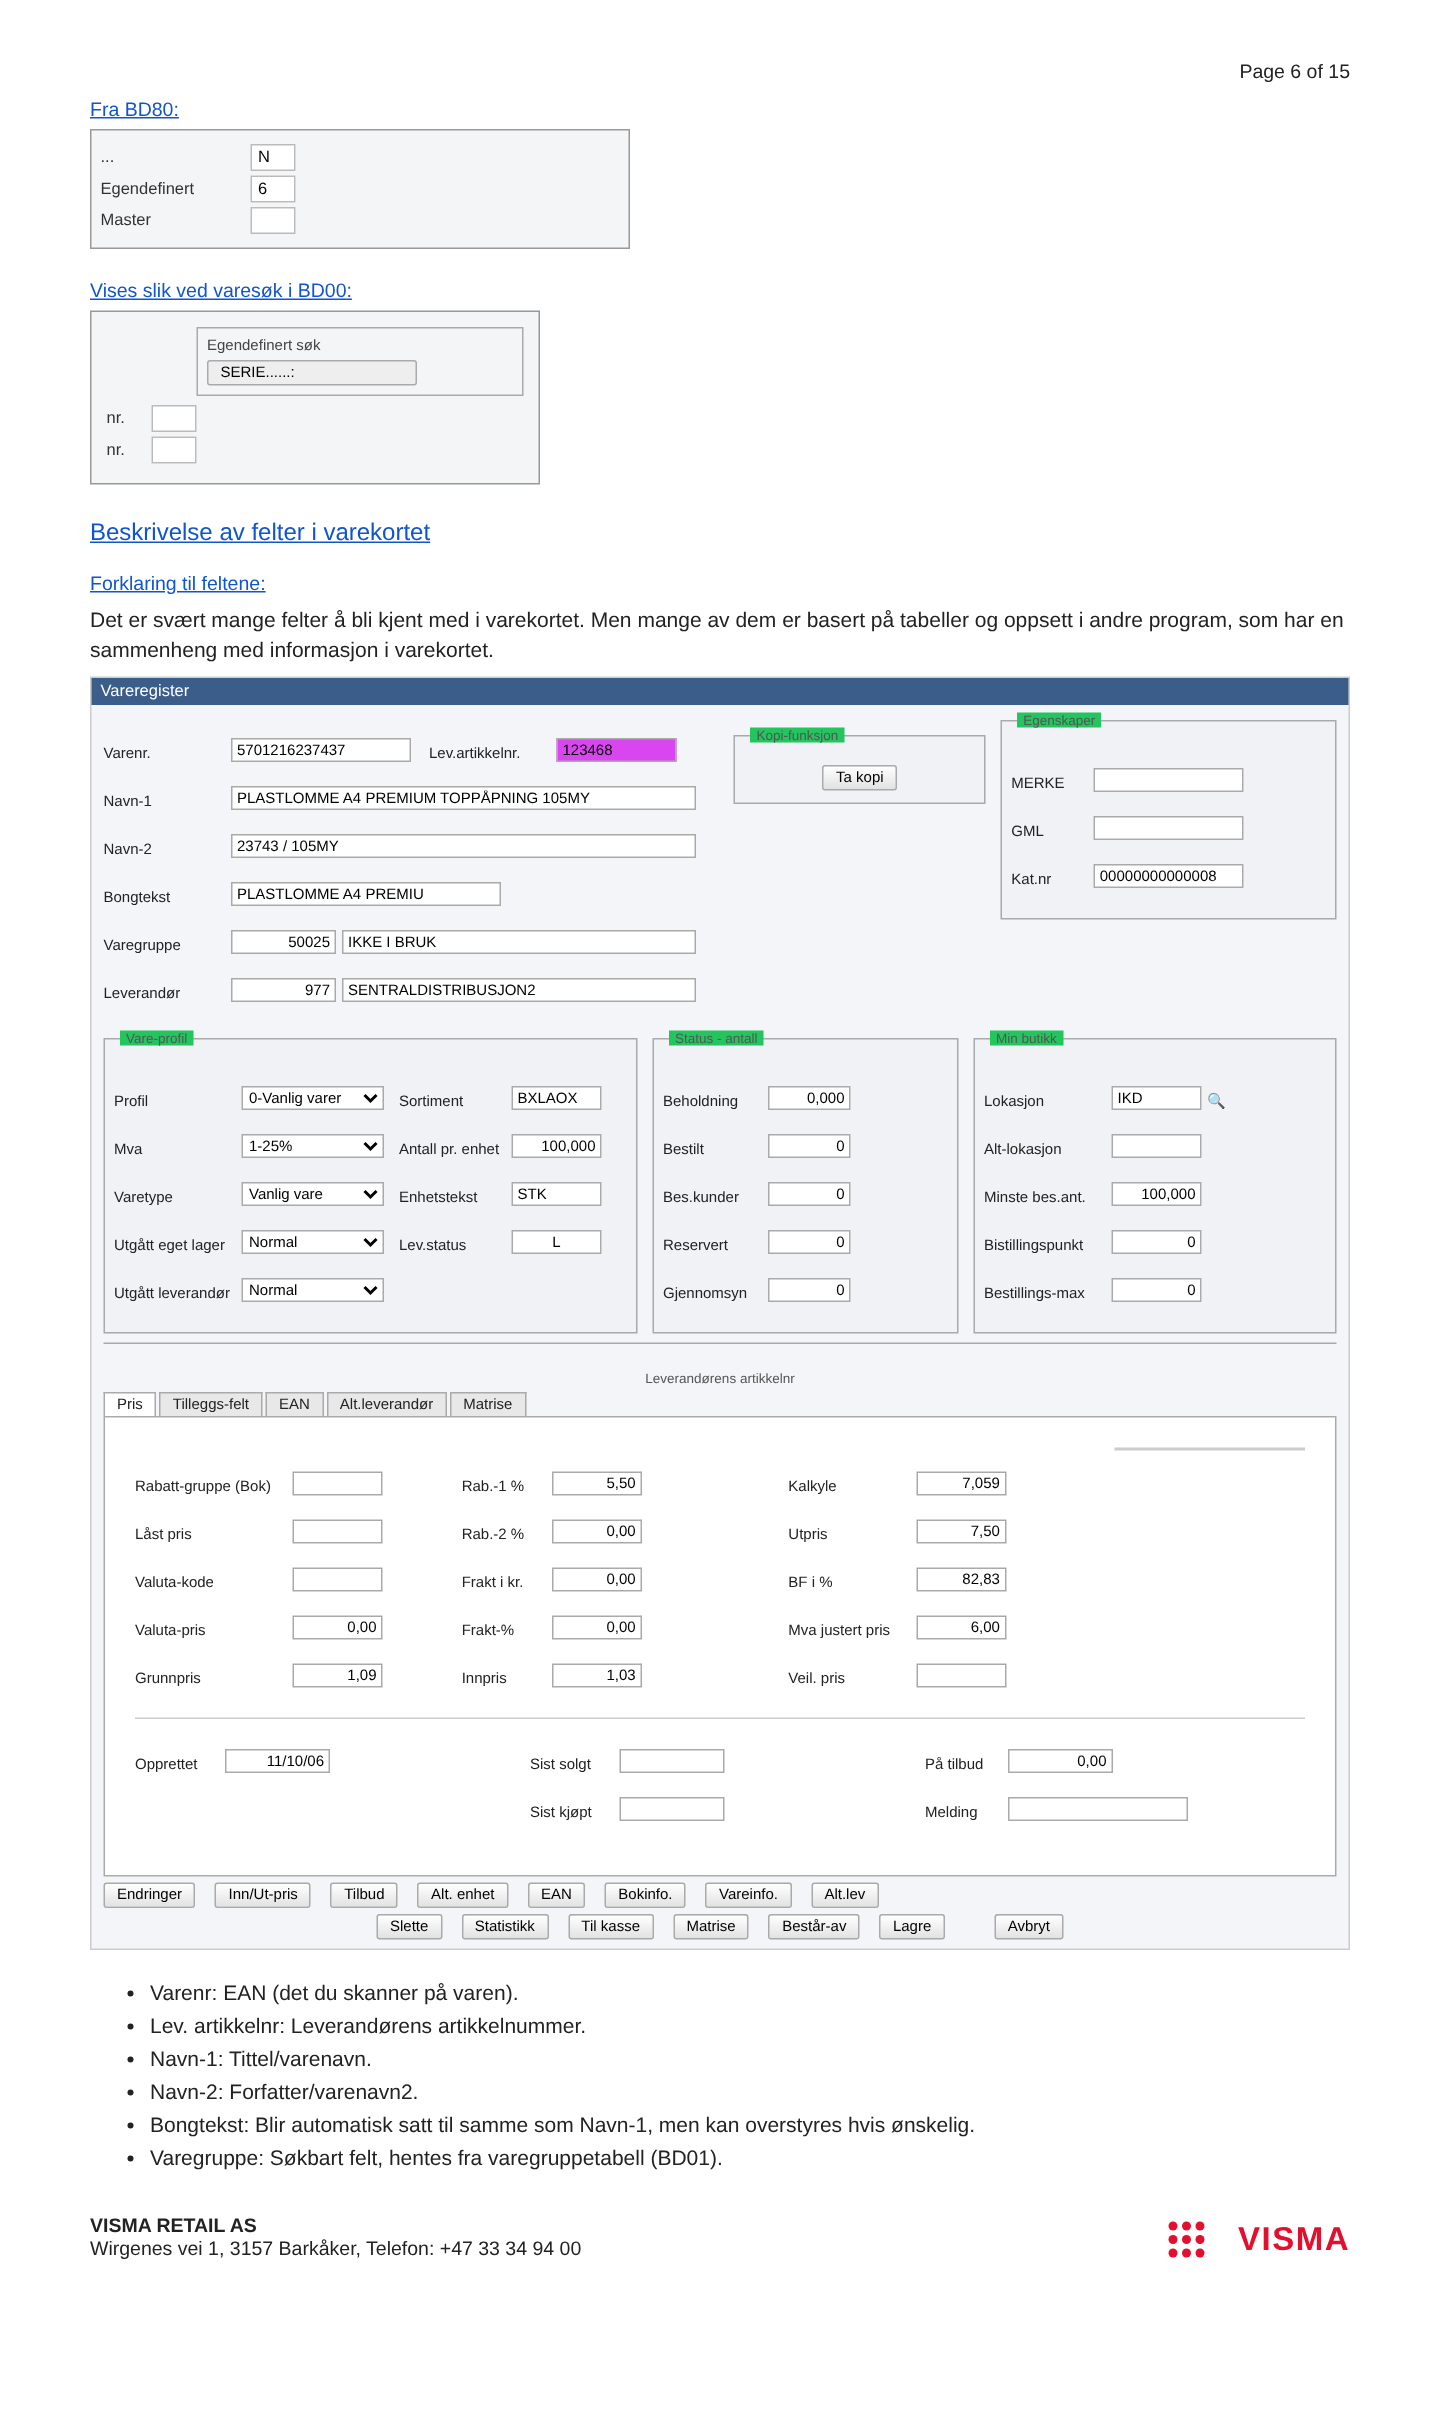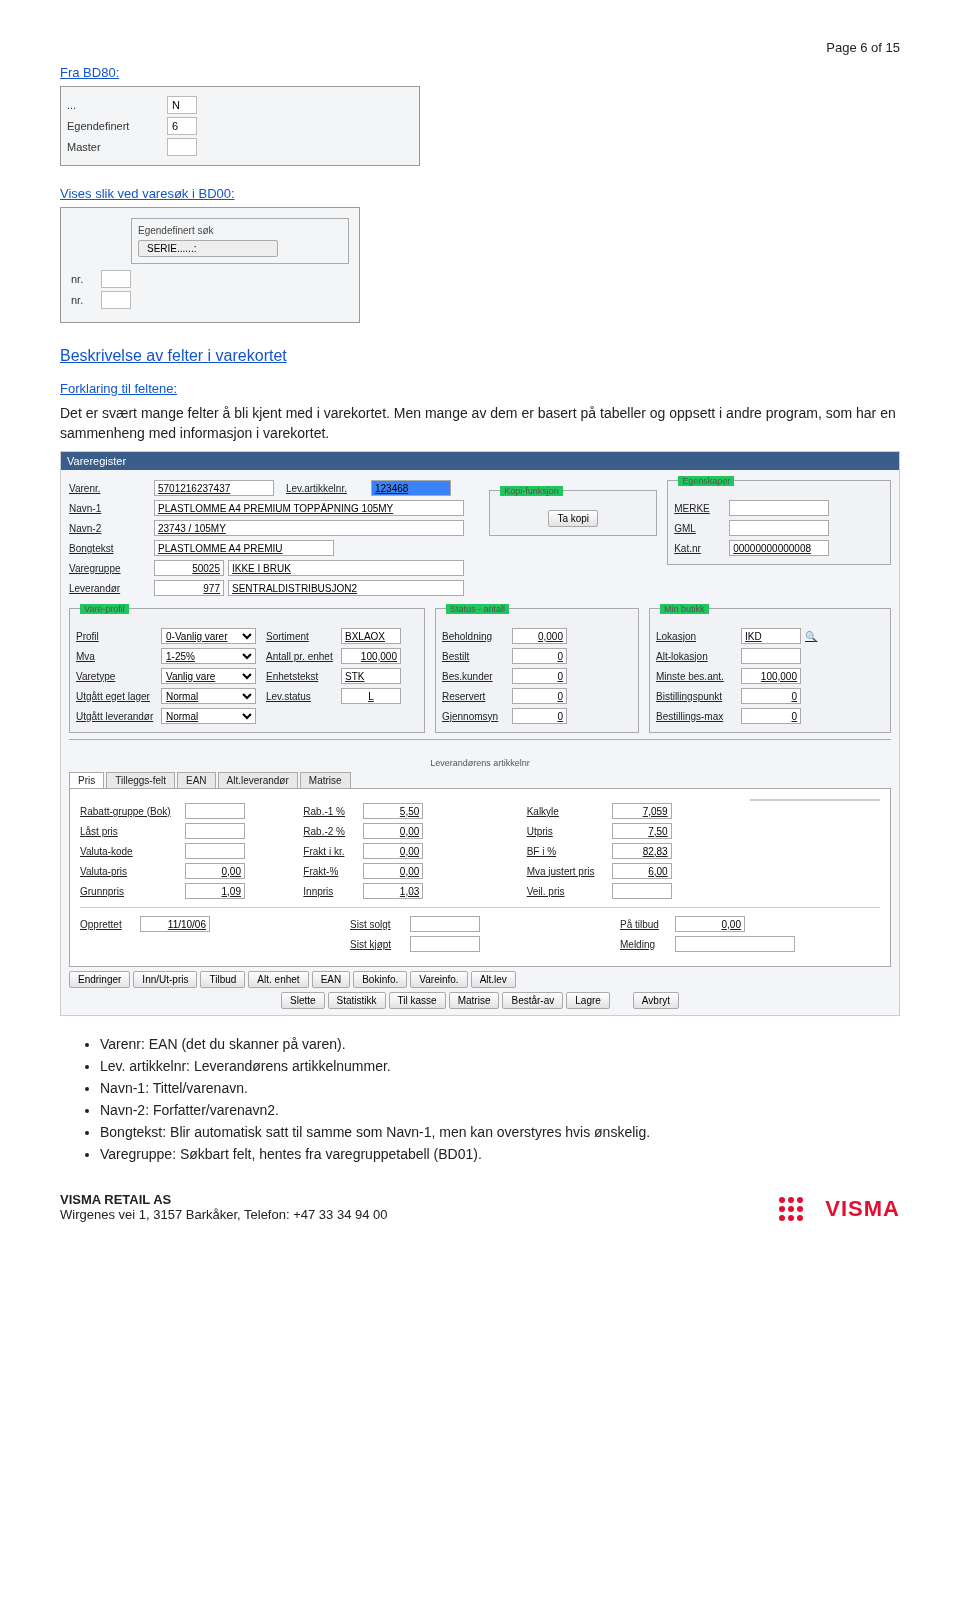--- a/index.html
+++ b/index.html
@@ -14,33 +14,33 @@
   .inp { border: 1px solid #bbb; background: #fff; height: 18px; font-size: 11px; padding: 0 4px; }
   .btn-small { border: 1px solid #aaa; background: #eee; font-size: 10px; padding: 2px 8px; border-radius: 2px; }
   .img-box2 { border: 1px solid #999; background: #f4f5f7; margin: 6px 0 20px 0; padding: 10px; width: 300px; }
   .fieldset { border: 1px solid #aaa; padding: 6px; font-size: 11px; margin-bottom: 6px; }
   .fieldset-title { font-size: 10px; color: #444; margin-bottom: 4px; }
   
   
   .main-shot { margin: 8px 0 18px 0; border: 1px solid #ccc; background: #f3f5f8; padding: 0; width: 840px; font-size: 10px; }
   .titlebar { background: #3a5d8a; color: #fff; padding: 3px 6px; font-size: 11px; }
   .form-area { padding: 6px 8px; }
-  .frow { display: flex; align-items: center; margin: 4px 0; text-decoration: underline; }
+  .frow { display: flex; align-items: flex-end; margin: 16px 0; }
   .flbl { width: 85px; color: #222; font-size: 10px; }
   .finp { border: 1px solid #aaa; background: #fff; height: 16px; font-size: 10px; padding: 0 3px; }
   .finp-sel { border: 1px solid #aaa; background: #fff; height: 16px; font-size: 10px; }
   .group { border: 1px solid #aaa; padding: 4px 6px; margin: 4px 0; background: #f0f2f5; }
   .group-title { position: relative; top: -10px; left: 4px; background: #22c55e; padding: 0 4px; font-size: 9px; color: #555; display: inline-block; text-align: right; }
   .cols { display: flex; gap: 10px; align-items: flex-start;}
   .col { flex: 1; }
   .tab-row { display: flex; gap: 2px; margin-top: 4px; }
   .tab { border: 1px solid #aaa; background: #e8e8e8; padding: 2px 8px; font-size: 10px; border-bottom: none; }
   .tab.active { background: #fff; }
-  .tabpanel { border: 1px solid #aaa; padding: 10px; background: #fff; }
-  .btn-bar { display: flex; gap: 3px; margin-top: 4px; flex-wrap: wrap; }
+  .tabpanel { border: 1px solid #aaa; padding: 20px; background: #fff; }
+  .btn-bar { display: flex; gap: 13px; margin-top: 4px; flex-wrap: wrap; }
   .bbtn { border: 1px solid #aaa; background: linear-gradient(#fff, #e2e2e2); font-size: 10px; padding: 2px 8px; border-radius: 2px; }
   
   .bullets { margin: 20px 0 20px 40px; }
   .bullets li { margin: 6px 0; font-size: 14px; }
   
   .footer { display: flex; justify-content: space-between; align-items: flex-end; margin-top: 30px; }
   .footer-text { font-size: 13px; }
   .logo { display: flex; align-items: center; gap: 22px; }
   .logo-dots { display: grid; grid-template-columns: repeat(3, 6px); gap: 3px; }
   .dot { width: 6px; height: 6px; border-radius: 50%; background: #e20f2f; }
@@ -93,21 +93,21 @@
   <div class="main-shot">
     <div class="titlebar">Vareregister</div>
     <div class="form-area">
 
       <div class="cols">
         <div style="flex:2.2">
           <div class="frow">
             <div class="flbl">Varenr.</div>
             <input class="finp" style="width: 120px;" value="5701216237437">
             <div class="flbl" style="margin-left:12px">Lev.artikkelnr.</div>
-            <input class="finp" style="width: 80px; background: #3b82f6;" value="123468">
+            <input class="finp" style="width: 80px; background: #d946ef;" value="123468">
           </div>
           <div class="frow">
             <div class="flbl">Navn-1</div>
             <input class="finp" style="width: 310px;" value="PLASTLOMME A4 PREMIUM TOPPÅPNING 105MY">
           </div>
           <div class="frow">
             <div class="flbl">Navn-2</div>
             <input class="finp" style="width: 310px;" value="23743 / 105MY">
           </div>
           <div class="frow">

